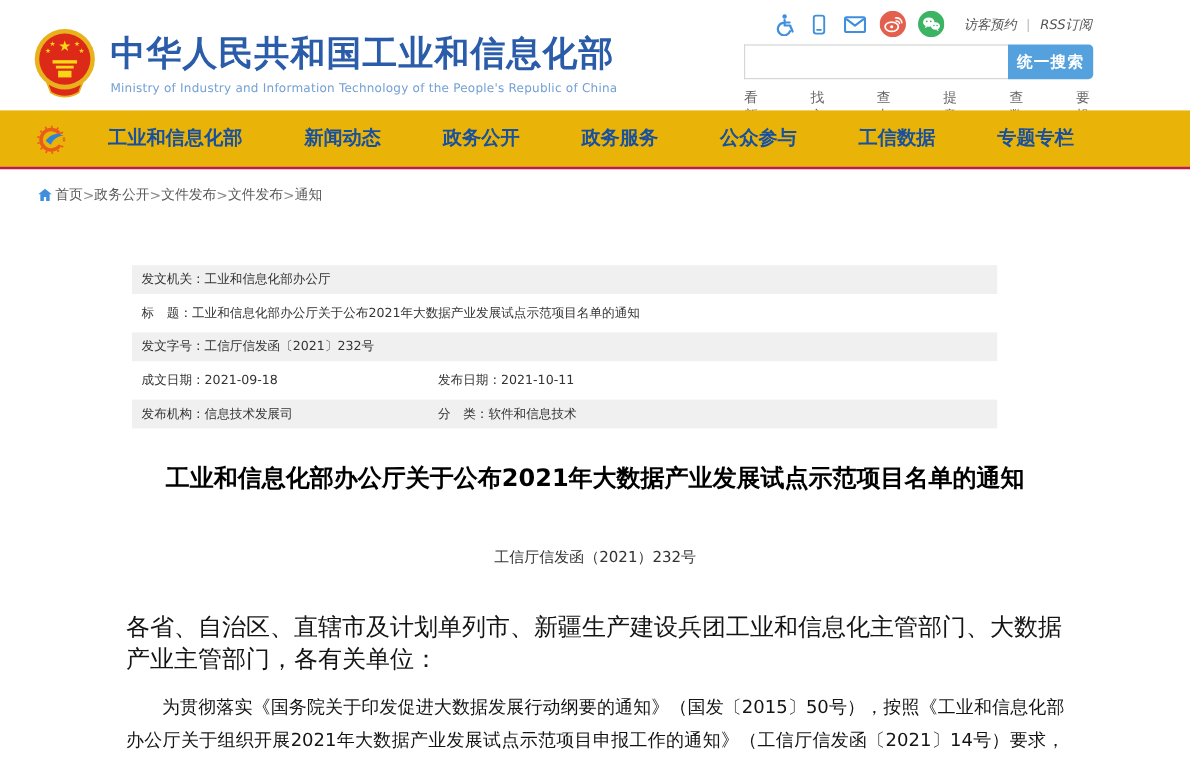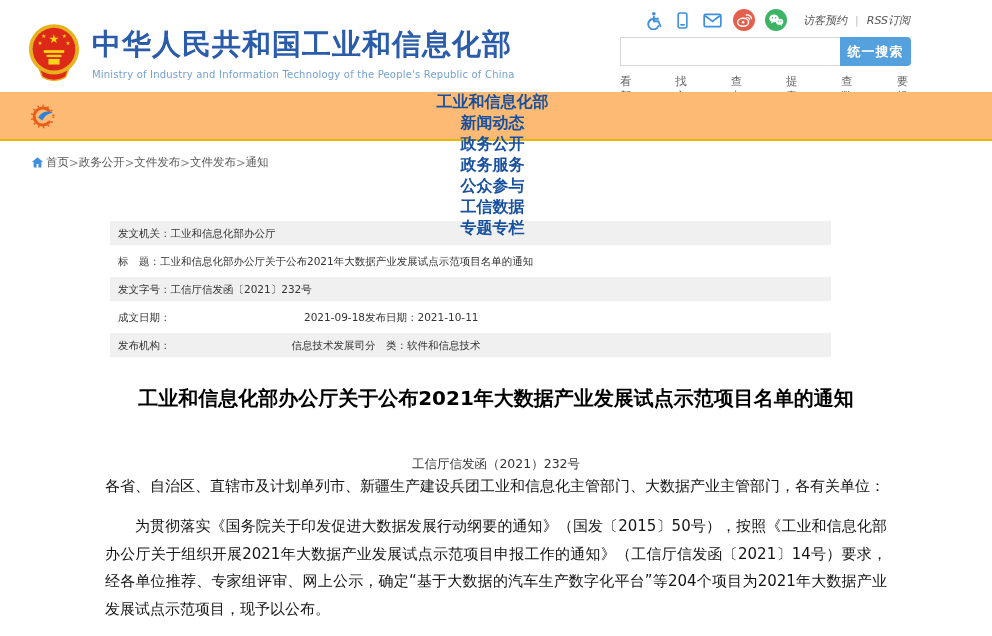--- a/index.html
+++ b/index.html
@@ -22,48 +22,48 @@
   .search-area { position:absolute; left:620px; top:37px; width:291px; }
   .search-row { display:flex; height:29px; }
   .search-input { flex:1; border:1px solid #d6d6d6; border-right:none; outline:none; padding:0 8px; font-size:12px; }
   .search-btn { width:71px; height:29px; border:none; background:#55a1dd; color:#fff;
                 font-size:13px; font-weight:bold; border-radius:0 4px 4px 0; cursor:pointer;
                 font-family:inherit; letter-spacing:1px; }
   .quick-links { display:flex; justify-content:space-between; margin-top:8px; font-size:11.5px; color:#666;gap:41px; }
   .quick-links span { cursor:pointer; }
 
   
-  .nav { position:relative; height:49px; border-bottom:2px solid #eab308;
+  .nav { position:relative; height:49px; border-bottom:2px solid #be185d;
          display:flex; align-items:center; justify-content:space-between;
-         padding:0 97px 0 90px; background:#fdba74;flex-direction:column; }
+         padding:0 97px 0 90px; background:#eab308; }
   .nav-logo { position:absolute; left:30px; top:11px; width:27px; height:27px; cursor:pointer; }
   .nav-item { font-size:16px; font-weight:bold; color:#17509e; cursor:pointer; white-space:nowrap; }
 
   
   .breadcrumb { height:43px; display:flex; align-items:center; padding-left:30px;
                 font-size:11.5px; color:#595959; }
   .breadcrumb .sep { color:#8a8a8a; }
   .breadcrumb .bc-item { cursor:pointer; }
   .home-ico { display:inline-flex; margin-right:1px; }
 
   
   .content { padding:0 105px; }
   .meta-table { width:721px; margin:37px 0 0 5px; font-size:10.5px; color:#333; }
   .meta-row { display:flex; align-items:center; height:24px; line-height:21px;
               padding-left:8px; margin-bottom:4px; }
   .meta-row.gray { background:#f0f0f0; }
-  .meta-cell { display:flex;justify-content:space-between; }
+  .meta-cell { display:flex; }
   .meta-cell.first { width:247px; }
   .meta-label { white-space:pre; }
   .meta-value { white-space:pre; }
 
   .article-title { margin-top:27px; text-align:center; font-size:20px; font-weight:bold;
                    color:#000; line-height:28px; }
   .doc-number { margin-top:44px; text-align:center; font-size:12.5px; color:#333; }
-  .salutation { font-size:15px; color:#141414; line-height:27px; }
+  .salutation { margin-top:36px; font-size:20px; color:#141414; line-height:27px; }
   .body-par { margin-top:13px; font-size:15px; color:#141414; line-height:27.5px;
               text-indent:2em; text-align:justify; }
 </style>
 </head>
 <body>
 
 <div class="header">
   <svg class="emblem" viewBox="0 0 56 64">
     <circle cx="28" cy="29" r="27" fill="#e8b21d"></circle>
     <circle cx="28" cy="29" r="23" fill="#dd2a18"></circle>

